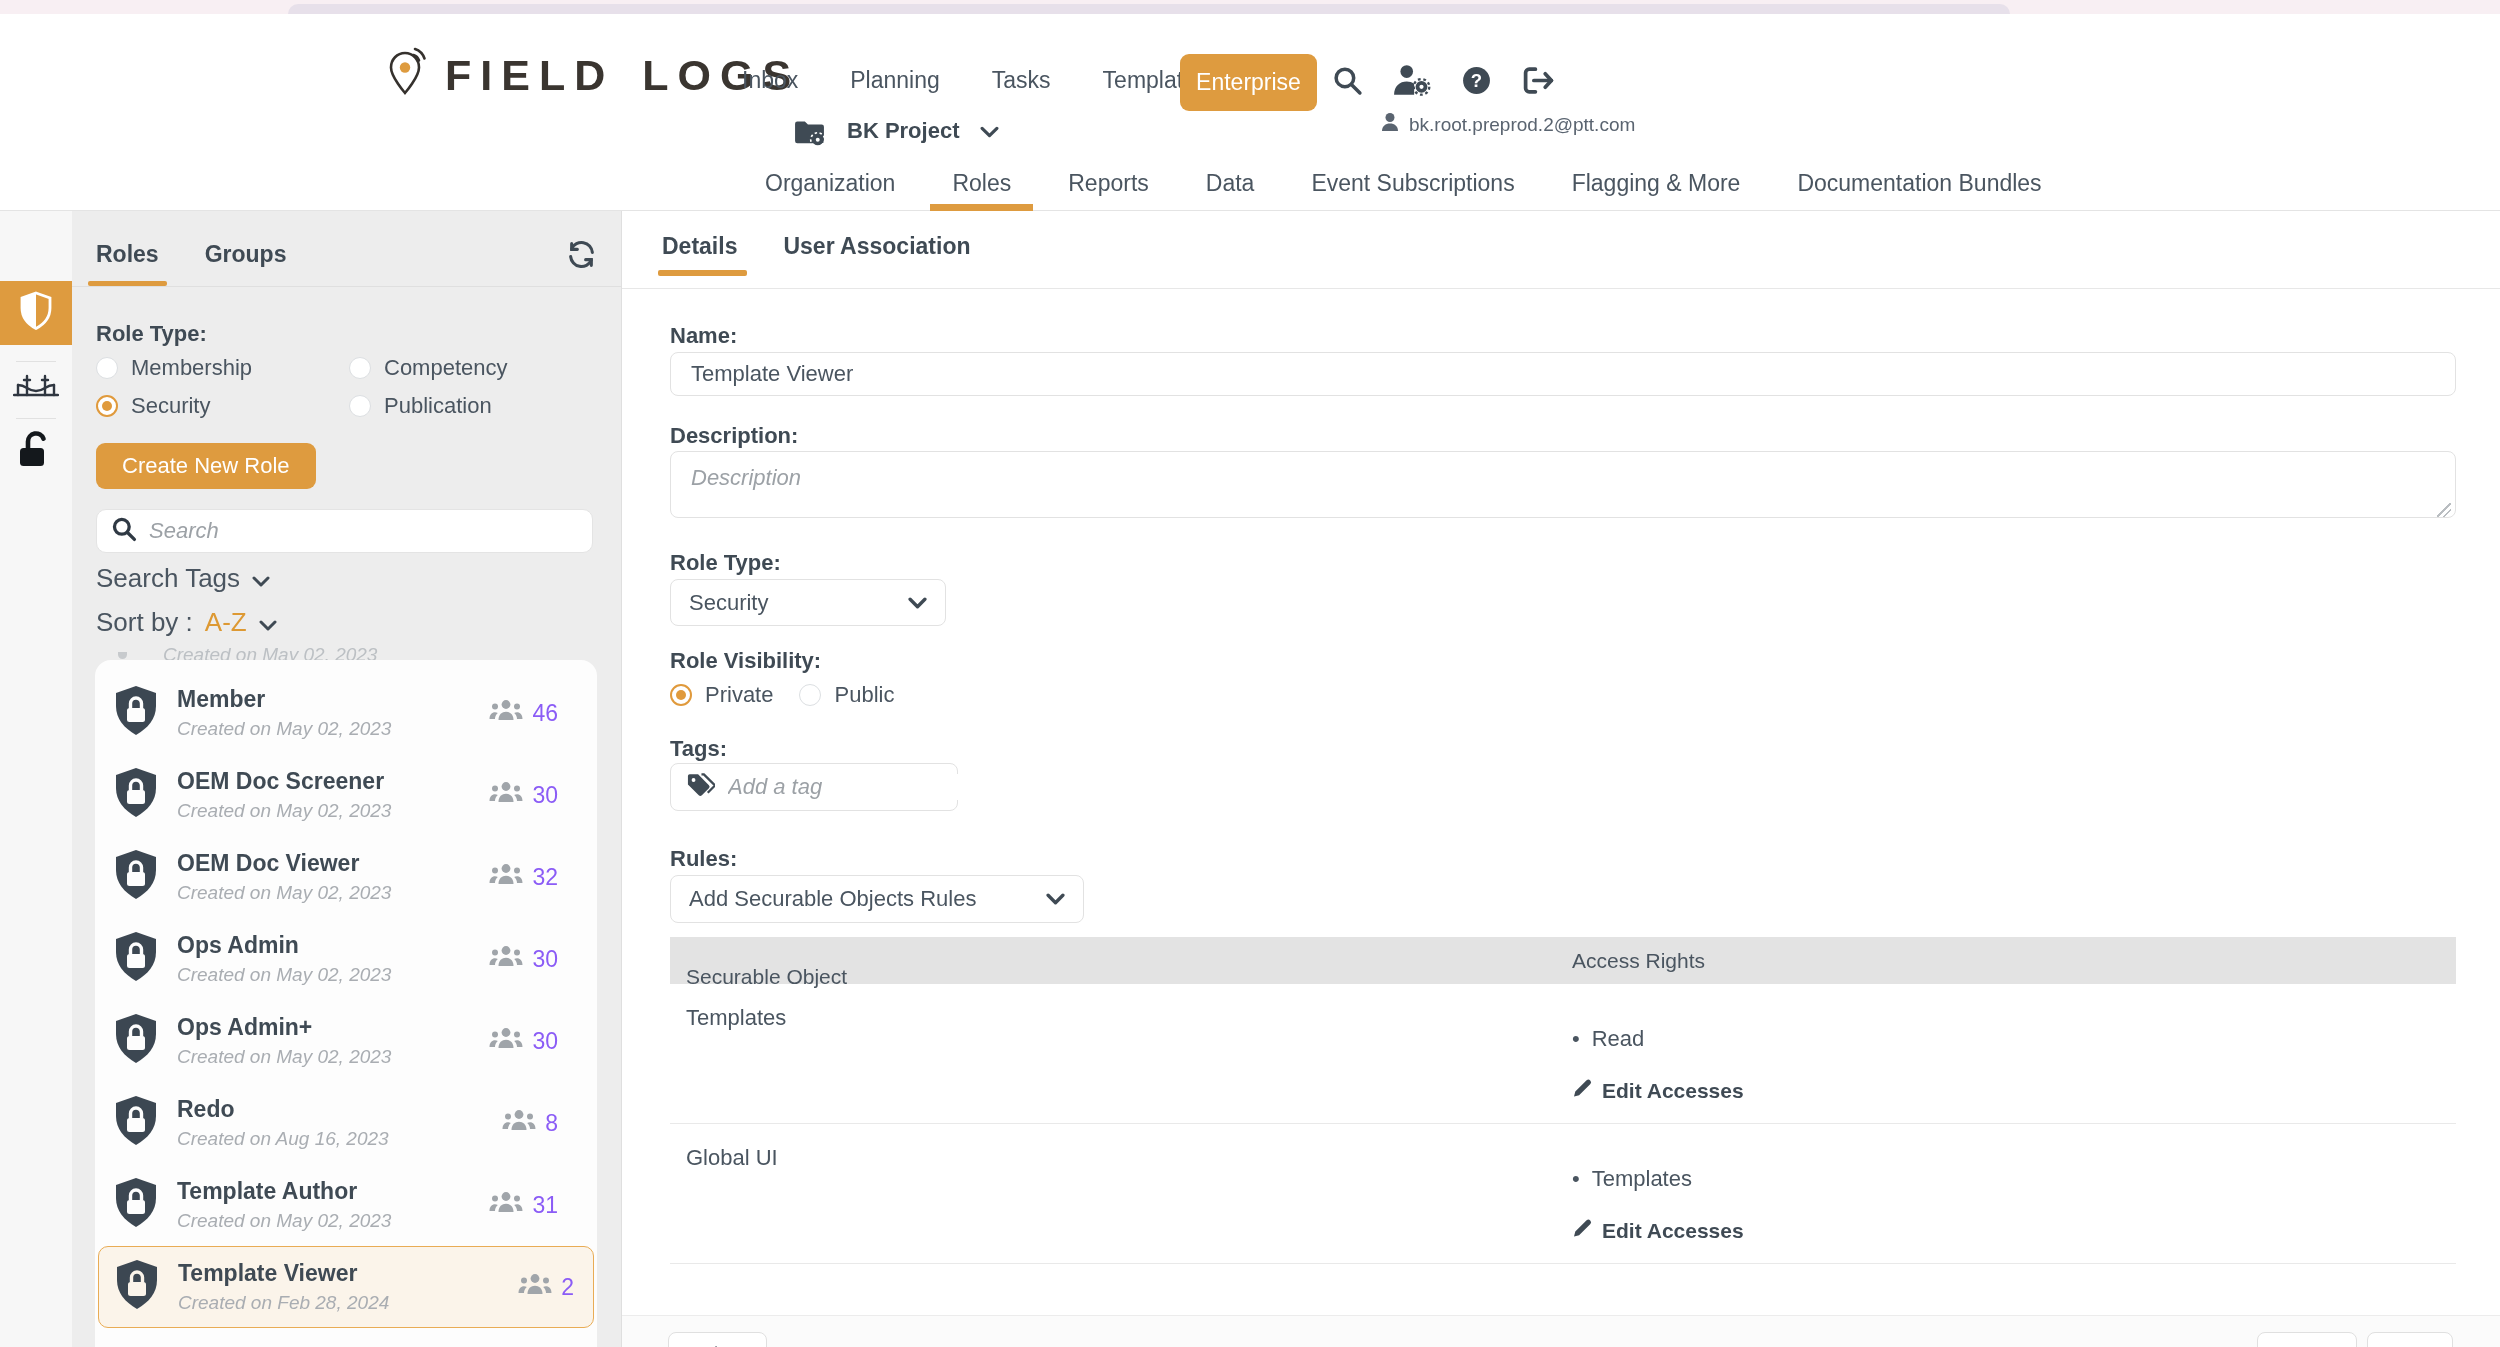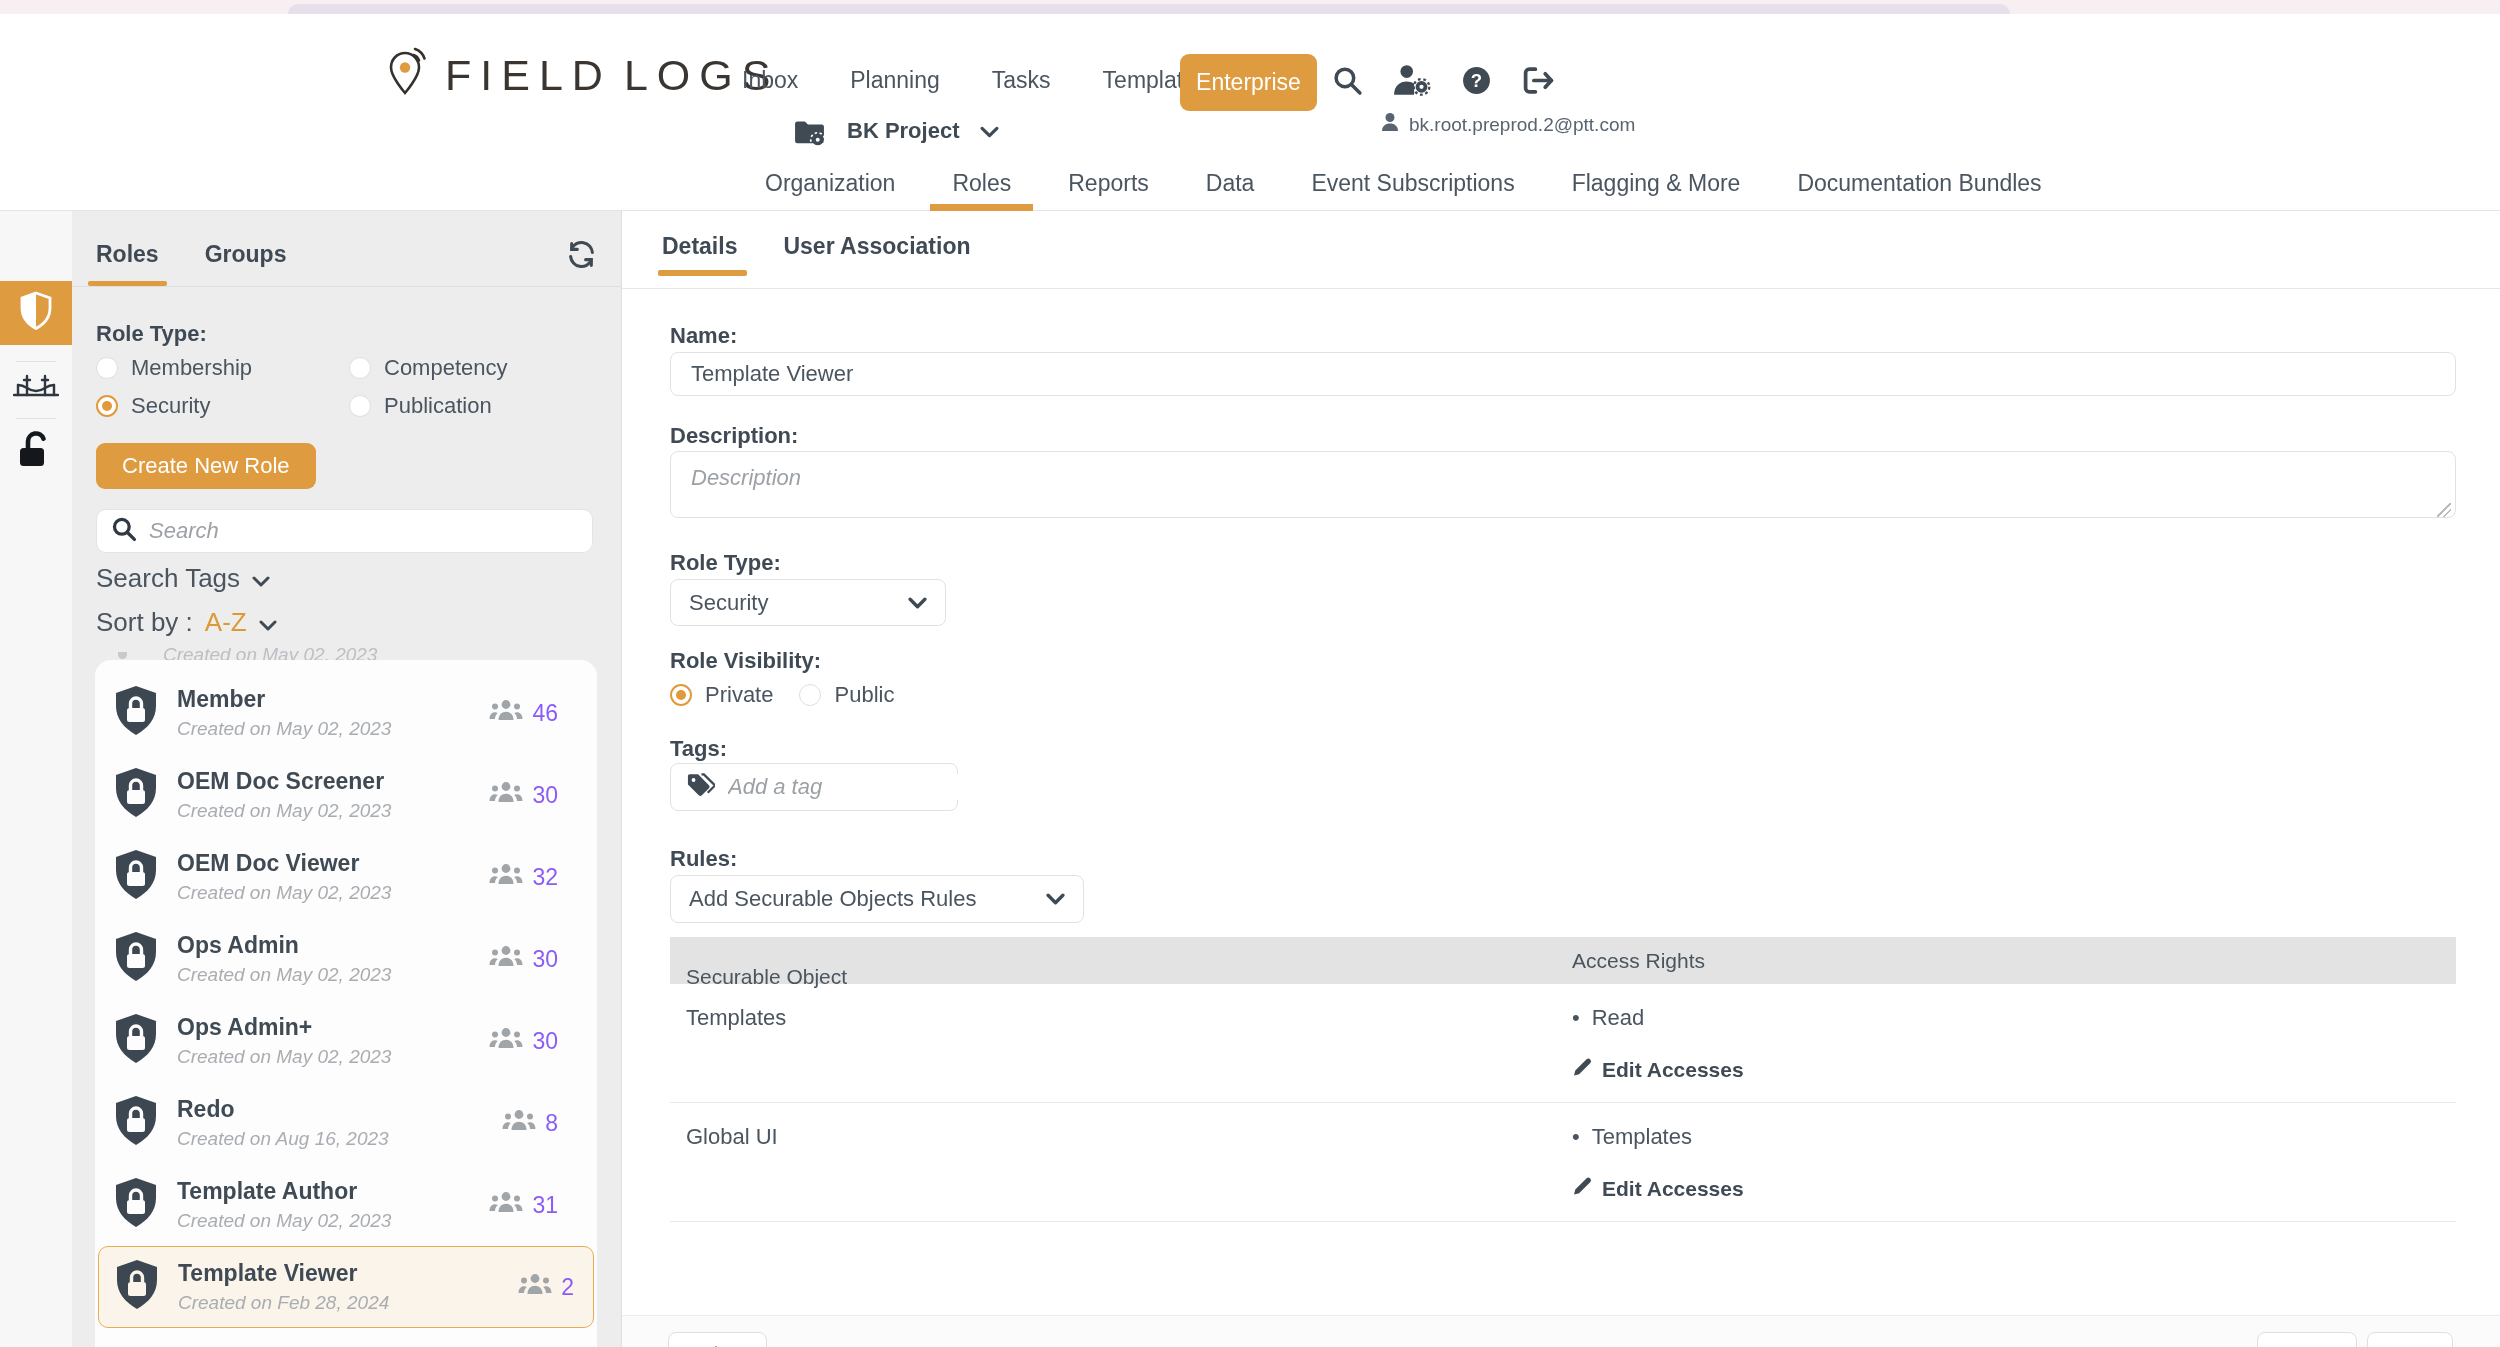--- a/index.html
+++ b/index.html
@@ -8,21 +8,21 @@
     position: relative; width: 2500px; height: 1347px; overflow: hidden;
     font-family: "Liberation Sans", sans-serif; color: #3F4A54; background: #fff;
   }
   
   .browser-strip { position:absolute; top:0; left:0; right:0; height:14px; background:#F8EFF3; }
   .browser-tab { position:absolute; left:288px; width:1722px; top:4px; height:10px; background:#E7E0EA; border-radius:12px 12px 0 0; }
 
   
   .header { position:absolute; top:14px; left:0; right:0; height:197px; background:#fff; border-bottom:1px solid #E4E4E4; }
   .logo { position:absolute; left:385px; top:32px; display:flex; align-items:center; gap:14px; cursor:default; }
-  .logo-text { font-size:43px; font-weight:400; letter-spacing:9px; color:#3A3530; display:flex; gap:12px; }
+  .logo-text { font-size:43px; font-weight:700; letter-spacing:9px; color:#3A3530; display:flex; gap:28px; }
   .main-nav { position:absolute; left:742px; top:30px; height:72px; display:flex; align-items:center; gap:52px; font-size:23px; color:#4A5560; }
   .main-nav span { cursor:pointer; }
   .enterprise-btn { position:absolute; left:1180px; top:40px; width:137px; height:57px; background:#DE9B3F; color:#fff; font-size:23px; border:none; border-radius:9px; font-family:inherit; cursor:pointer; }
   .header-icons { position:absolute; left:1332px; top:30px; height:72px; display:flex; align-items:center; gap:30px; }
   .header-icons .hicon { cursor:pointer; display:flex; align-items:center; }
   .project-switcher { position:absolute; left:793px; top:104px; display:flex; align-items:flex-start; gap:21px; font-size:22px; font-weight:700; color:#3F4A54; cursor:pointer; }
   .user-email { position:absolute; left:1380px; top:98px; display:flex; align-items:center; gap:9px; font-size:19px; color:#5A6470; }
   .secondary-nav { position:absolute; left:765px; top:146px; display:flex; gap:57px; font-size:23px; color:#4A5560; }
   .secondary-nav .snav-item { position:relative; padding:10px 0 22px; cursor:pointer; }
   .secondary-nav .snav-item.active::after { content:""; position:absolute; left:-22px; right:-22px; top:44px; height:9px; background:#DE9B3F; }
@@ -81,21 +81,21 @@
   .select-box .chev { margin-left:auto; display:flex; }
   .vis-radios { position:absolute; top:471px; left:48px; display:flex; gap:26px; font-size:22px; color:#4A5560; }
   .tag-box { position:absolute; top:552px; left:48px; width:288px; height:48px; background:#fff; border:1px solid #E2E2E2; border-radius:8px; display:flex; align-items:center; gap:13px; padding:0 15px; }
   .tag-box input { border:none; outline:none; flex:1; font-size:22px; font-style:italic; font-family:inherit; color:#4A5560; }
   .tag-box input::placeholder { color:#9CA1A6; }
   .rules-table { position:absolute; top:726px; left:48px; right:44px; }
   .thead { height:47px; background:#E3E3E3; display:flex; align-items:center; font-size:21px; color:#4A5560; }
   .th1 { width:902px; padding-left:16px;margin-top:32px; }
   .trow { display:flex; border-bottom:1px solid #E9E9E9; padding:21px 0 20px; }
   .so-cell { width:902px; padding-left:16px; font-size:22px; color:#4A5560; }
-  .ar-cell { display:flex; flex-direction:column; gap:26px; font-size:22px; color:#4A5560; }
+  .ar-cell { display:flex; flex-direction:column; gap:26px; font-size:22px; color:#4A5560;margin-top:21px; }
   .ar-item::before { content:"•"; margin-right:12px; }
   .edit-link { display:flex; align-items:center; gap:10px; font-weight:bold; color:#3F4A54; font-size:21px; cursor:pointer; }
   .footer-bar { position:absolute; top:1104px; left:0; right:0; bottom:-2px; background:#FBFBFB; border-top:1px solid #ECECEC; }
   .fbtn { position:absolute; top:16px; height:44px; background:#fff; border:1px solid #E0E0E0; border-radius:8px; color:#9BA0A5; font-size:21px; font-family:inherit; cursor:pointer; padding:0 18px; }
   .fbtn.delete { left:46px; }
   .fbtn-group { position:absolute; top:16px; right:47px; display:flex; gap:10px; }
   .fbtn-group .fbtn { position:static; }
 </style>
 </head>
 <body>

